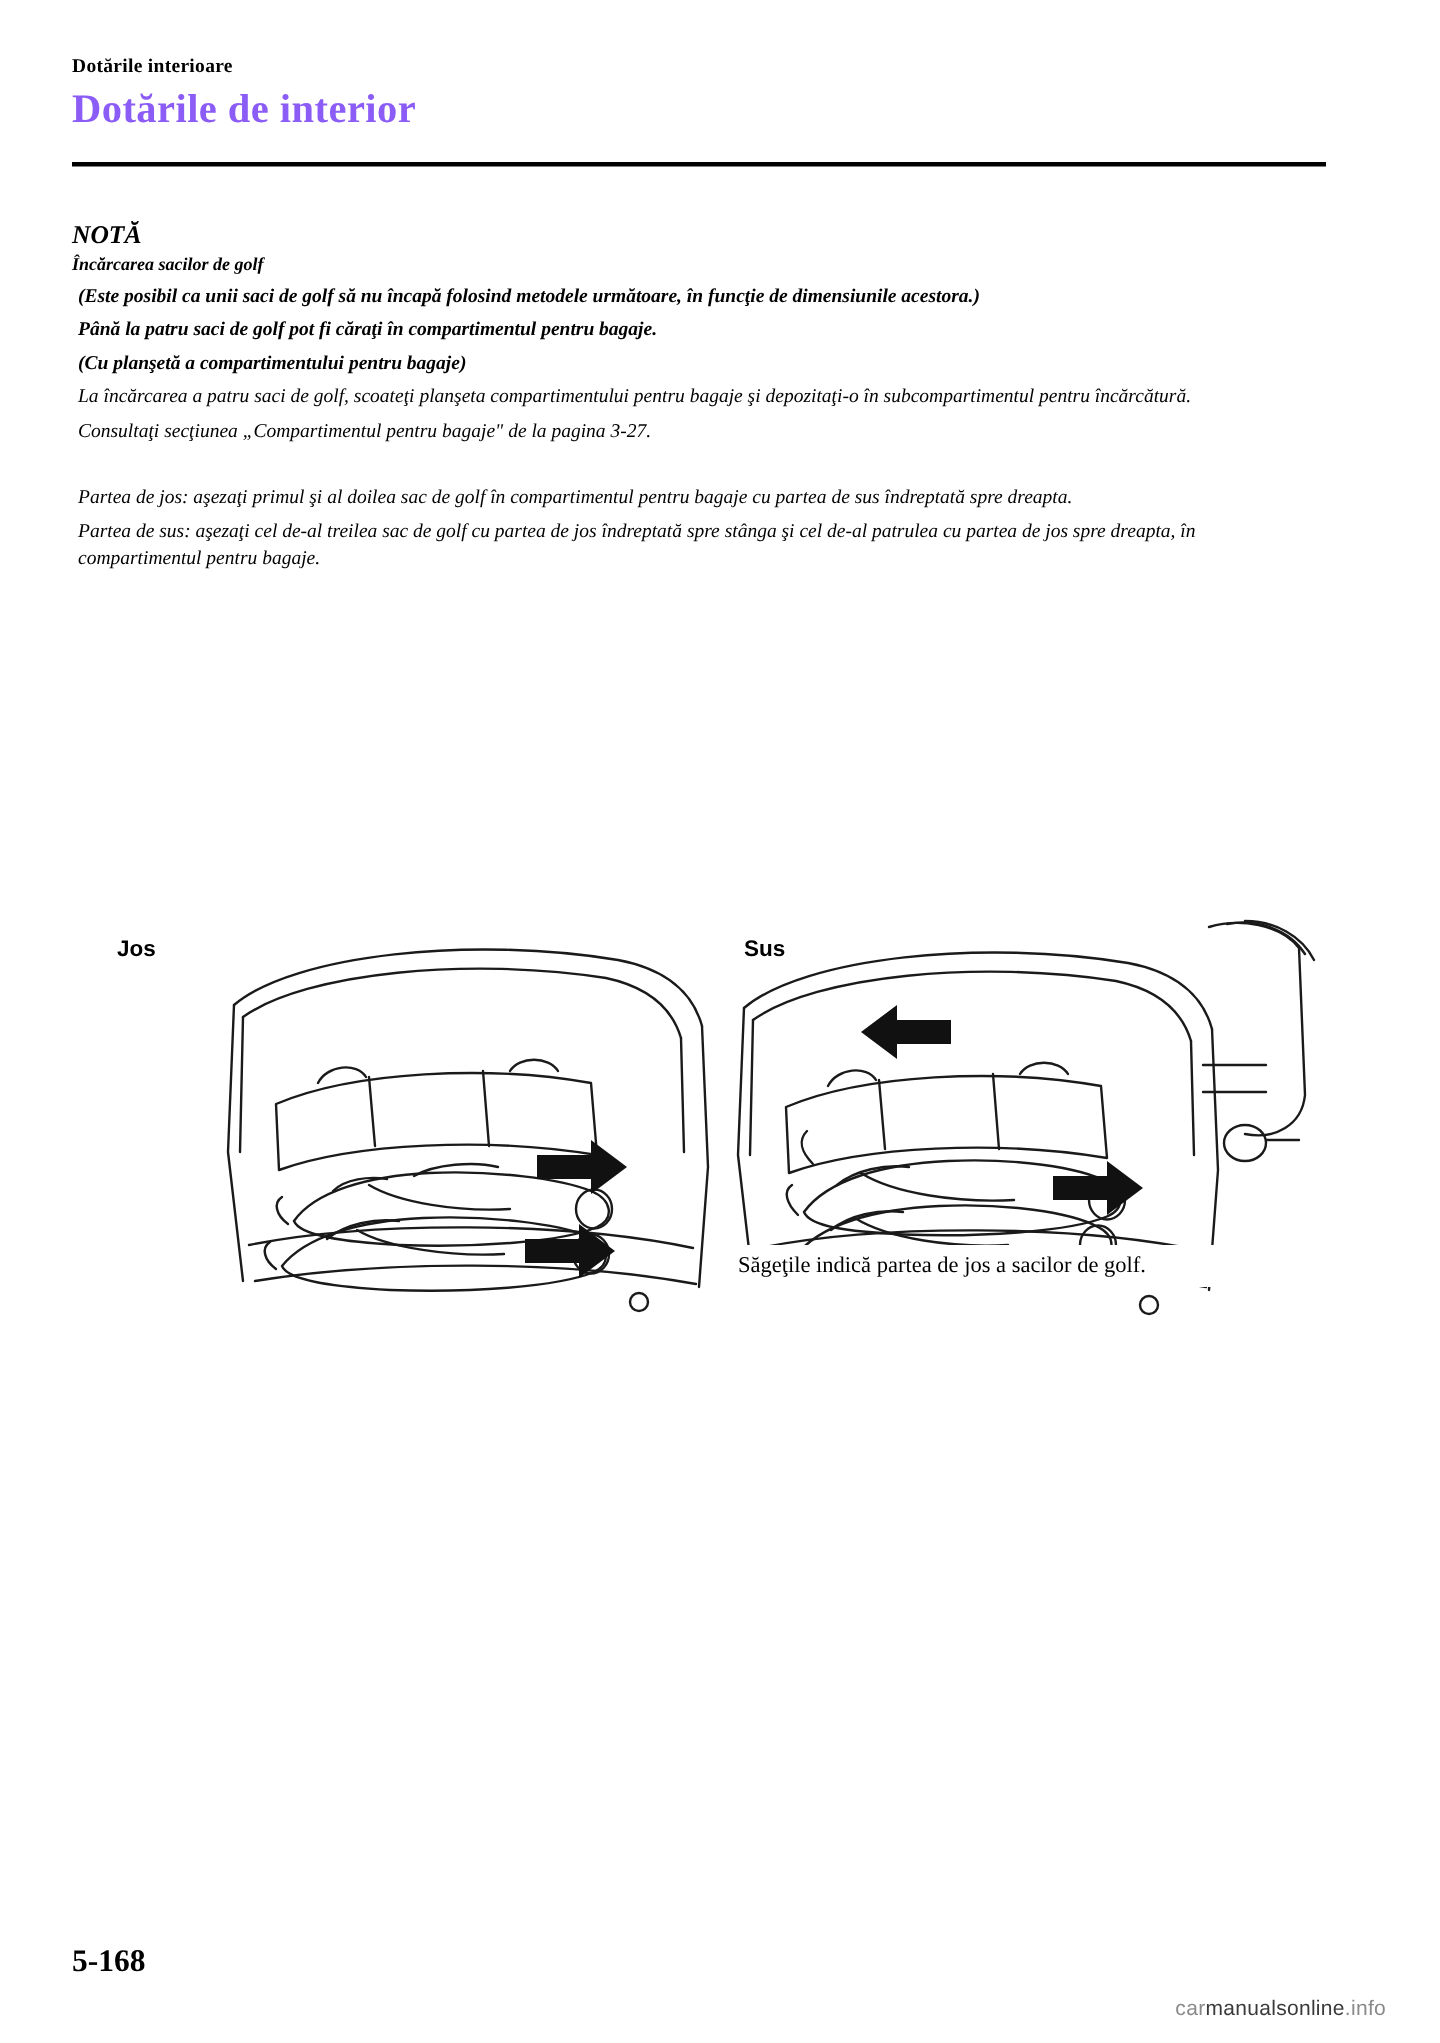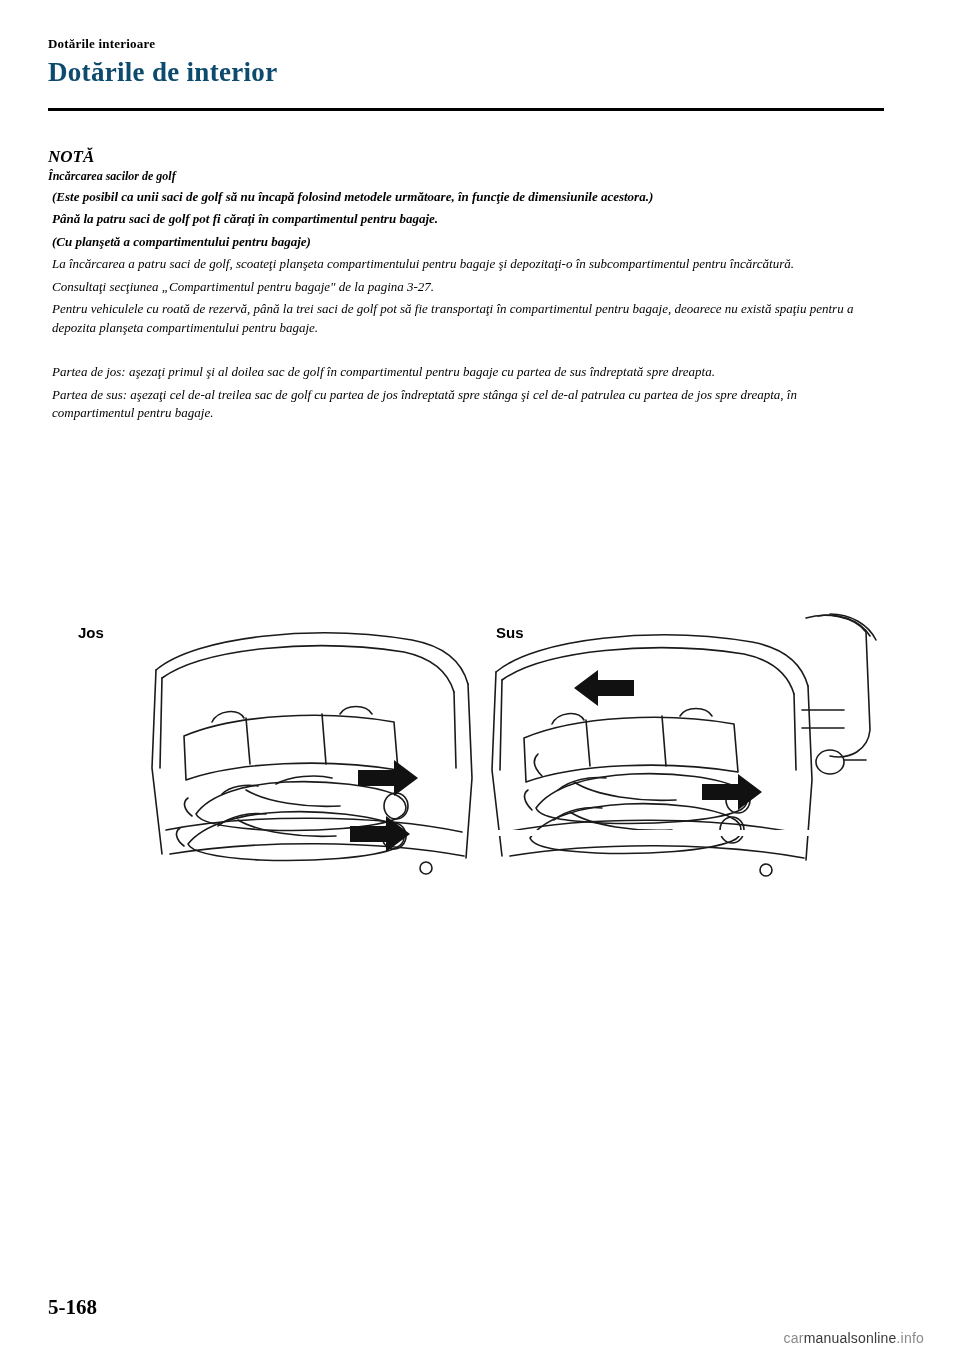--- a/index.html
+++ b/index.html
@@ -34,21 +34,21 @@
     font-size: 13px;
     letter-spacing: 0.2px;
     color: #000;
     margin: 0 0 6px 0;
   }
   .header-title {
     font-family: "Liberation Serif", serif;
     font-weight: bold;
     font-size: 27px;
     letter-spacing: 0.3px;
-    color: #0c4a6e;
+    color: #8b5cf6;
     margin: 0;
     line-height: 1.1;
   }
   .header-rule {
     position: absolute;
     left: 48px;
     top: 108px;
     width: 836px;
     height: 3px;
     background: #000;
@@ -174,21 +174,20 @@
   <div class="header-rule"></div>
 
   <div class="note">
     <p class="note-title">NOTĂ</p>
     <p class="note-sub">Încărcarea sacilor de golf</p>
     <p class="note-line bold">(Este posibil ca unii saci de golf să nu încapă folosind metodele următoare, în funcţie de dimensiunile acestora.)</p>
     <p class="note-line bold">Până la patru saci de golf pot fi căraţi în compartimentul pentru bagaje.</p>
     <p class="note-line bold">(Cu planşetă a compartimentului pentru bagaje)</p>
     <p class="note-line">La încărcarea a patru saci de golf, scoateţi planşeta compartimentului pentru bagaje şi depozitaţi-o în subcompartimentul pentru încărcătură.</p>
     <p class="note-line">Consultaţi secţiunea „Compartimentul pentru bagaje" de la pagina 3-27.</p>
-    <p class="note-line">Pentru vehiculele cu roată de rezervă, până la trei saci de golf pot să fie transportaţi în compartimentul pentru bagaje, deoarece nu există spaţiu pentru a depozita planşeta compartimentului pentru bagaje.</p>
     <div class="note-gap"></div>
     <p class="note-line">Partea de jos: aşezaţi primul şi al doilea sac de golf în compartimentul pentru bagaje cu partea de sus îndreptată spre dreapta.</p>
     <p class="note-line">Partea de sus: aşezaţi cel de-al treilea sac de golf cu partea de jos îndreptată spre stânga şi cel de-al patrulea cu partea de jos spre dreapta, în compartimentul pentru bagaje.</p>
   </div>
 
   <div class="figure">
 
     <span class="fig-label jos">Jos</span>
     <span class="fig-label sus">Sus</span>
 
@@ -273,20 +272,21 @@
           <circle cx="296" cy="252" r="6"></circle>
         </g>
         <g fill="#111111">
           <polygon points="164,62 128,62 128,52 104,70 128,88 128,78 164,78"></polygon>
           <polygon points="232,166 268,166 268,156 292,174 268,192 268,182 232,182"></polygon>
         </g>
       </svg>
     </div>
 
     <div class="fig-caption">
+      <p>Săgeţile indică partea de jos a sacilor de golf.</p>
     </div>
   </div>
 
   <div class="edge-art">
     <svg viewBox="0 0 90 190" width="90" height="190" aria-hidden="true">
       <g fill="none" stroke="#1a1a1a" stroke-width="1.6" stroke-linecap="round" stroke-linejoin="round">
         <path d="M6 8 C 26 2, 54 6, 66 22 L 70 120 C 68 140, 50 150, 30 146"></path>
         <path d="M18 6 C 38 2, 60 10, 70 26"></path>
         <path d="M30 4 C 50 4, 68 14, 76 30"></path>
         <path d="M2 100 L 44 100"></path>

